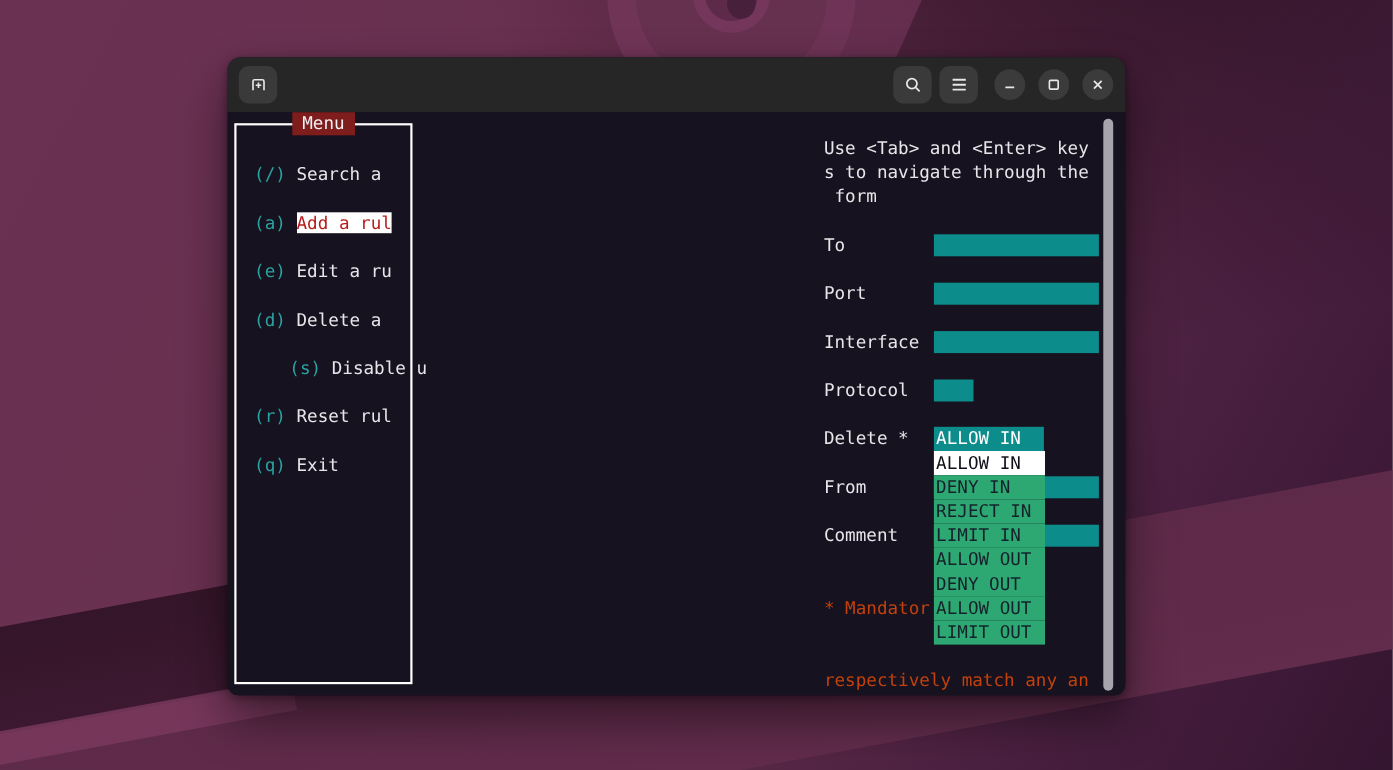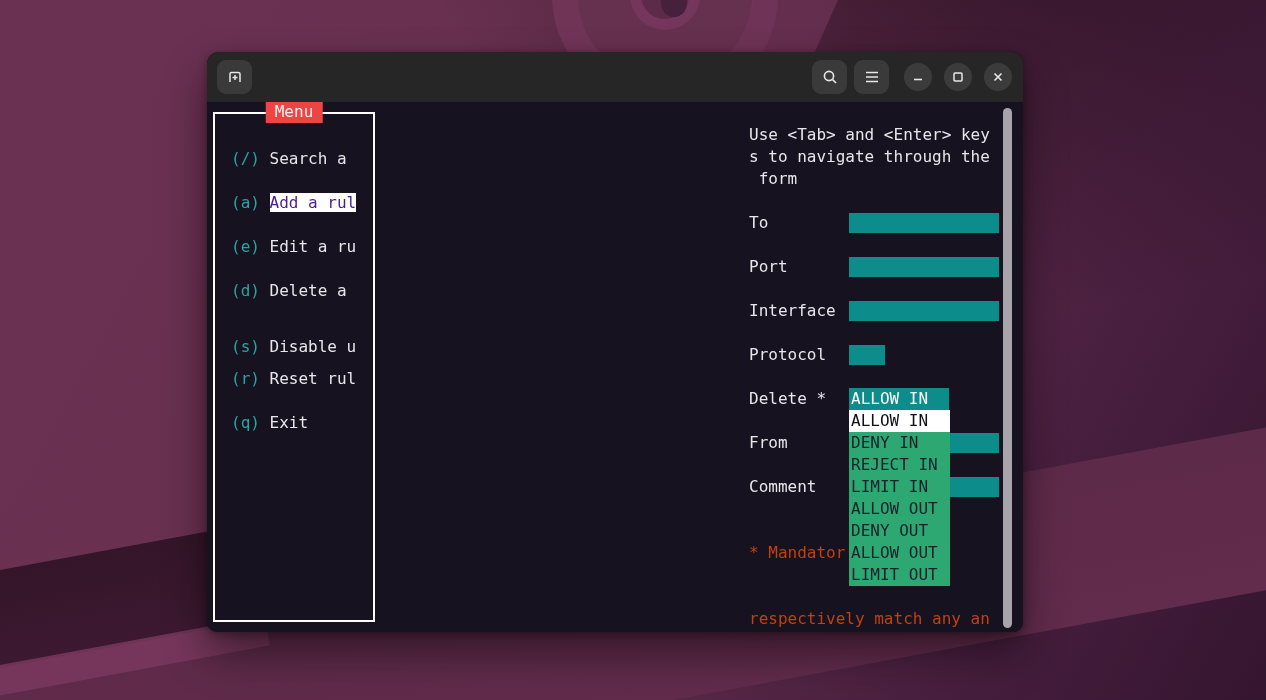--- a/index.html
+++ b/index.html
@@ -86,27 +86,27 @@
 
   
   .panel{
     position:absolute; top:10px; height:510px;
     border:2px solid #ffffff;
   }
   .panel-menu{ left:6px; width:162px; }
   .panel-status{ left:176px; width:352px; }
   .panel-title{
     position:absolute; top:-13px; left:50%; transform:translateX(-50%);
-    background:#ef4444; padding:0 9px; color:#f2f0f4; white-space:pre;
+    background:#7f1d1d; padding:0 9px; color:#f2f0f4; white-space:pre;
   }
 
   .menu-item{ position:absolute; left:16px; height:22px; white-space:pre; cursor:pointer; }
   .mkey{ color:#2aa3a3; }
   .mlabel{ color:#e8e6ea; }
-  .mlabel.selected{ background:#ffffff; color:#4c1d95; }
+  .mlabel.selected{ background:#ffffff; color:#b91c1c; }
 
   .status-header{ position:absolute; left:14px; top:32px; white-space:pre; }
   .status-header .col{ color:#2aa3a3; }
   .status-header .sep{ color:#f0eef2; }
 
   
   .form-col{
     position:absolute; left:542px; top:0; width:262px; height:530px;
     overflow:hidden;
   }
@@ -208,21 +208,21 @@
 
   <div class="content">
 
     <div class="panel panel-menu">
       <span class="panel-title">Menu</span>
       <div>
           <div class="menu-item" style="top: 34px;"><span class="mkey">(/)</span> <span class="mlabel">Search a</span></div>
           <div class="menu-item" style="top: 78px;"><span class="mkey">(a)</span> <span class="mlabel selected">Add a rul</span></div>
           <div class="menu-item" style="top: 122px;"><span class="mkey">(e)</span> <span class="mlabel">Edit a ru</span></div>
           <div class="menu-item" style="top: 166px;"><span class="mkey">(d)</span> <span class="mlabel">Delete a</span></div>
-          <div class="menu-item" style="top: 222px;"><span class="mkey">(s)</span> <span class="mlabel">Disable u</span></div>
+          <div class="menu-item" style="top: 210px; margin-left: 32px;"><span class="mkey">(s)</span> <span class="mlabel">Disable u</span></div>
           <div class="menu-item" style="top: 254px;"><span class="mkey">(r)</span> <span class="mlabel">Reset rul</span></div>
           <div class="menu-item" style="top: 298px;"><span class="mkey">(q)</span> <span class="mlabel">Exit</span></div>
         </div>
     </div>
 
 
     <div class="form-col">
       <div class="hint-line" style="top:44px">s to navigate through the</div>
       <div class="hint-line" style="top:22px">Use &lt;Tab&gt; and &lt;Enter&gt; key</div>
       <div class="hint-line" style="top:66px"> form</div>

